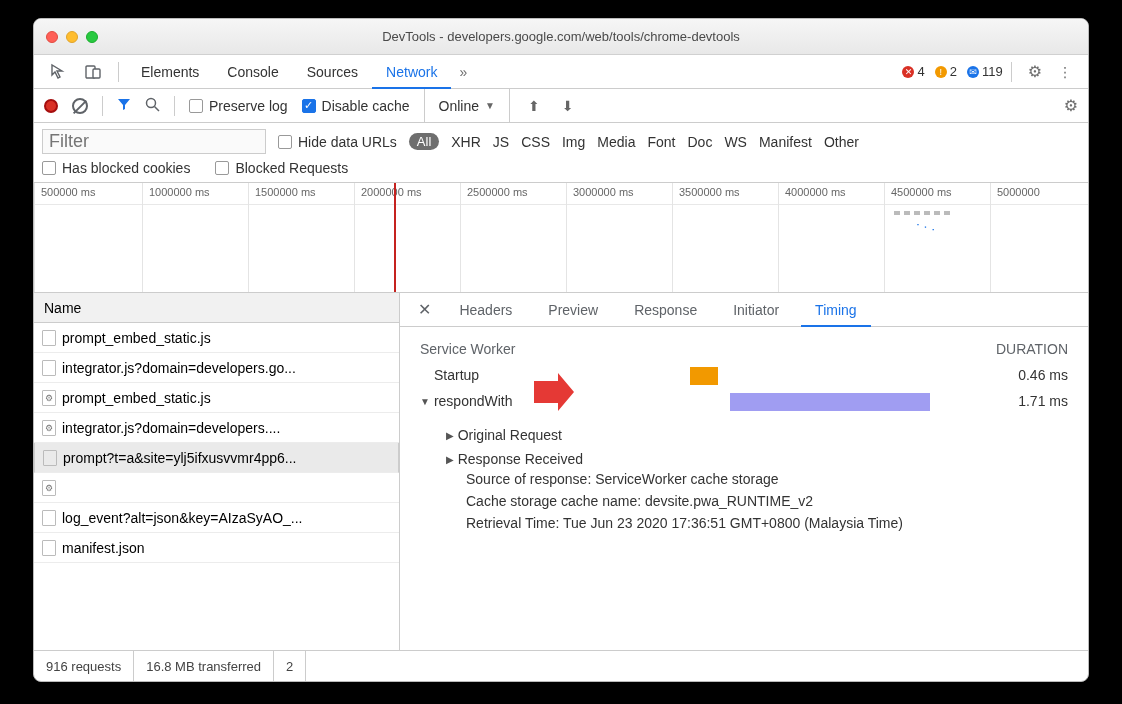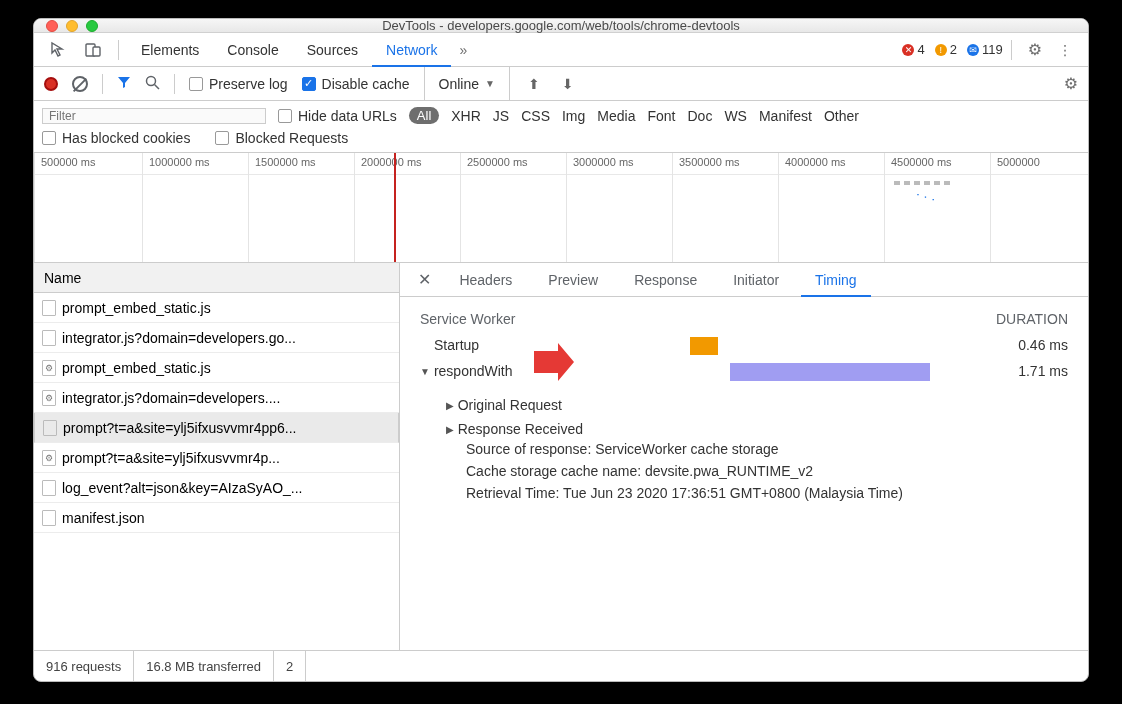--- a/index.html
+++ b/index.html
@@ -1,20 +1,20 @@
 <!DOCTYPE html>
 <html><head>
 <meta charset="utf-8">
 <style>
   * { box-sizing: border-box; margin: 0; padding: 0; font-family: -apple-system, BlinkMacSystemFont, "Segoe UI", Helvetica, Arial, sans-serif; }
   body { background: #000; width: 1122px; height: 704px; position: relative; }
   .window { position: absolute; top: 18px; left: 33px; width: 1056px; height: 664px; background: #fff; border-radius: 8px; box-shadow: 0 10px 40px rgba(0,0,0,.5); display: flex; flex-direction: column; overflow: hidden; border: 1px solid #bbb; }
 
   
-  .titlebar { height: 14px; background: linear-gradient(#f6f6f6,#e8e8e8); border-bottom: 1px solid #d0d0d0; display: flex; align-items: center; position: relative; }
+  .titlebar { height: 36px; background: linear-gradient(#f6f6f6,#e8e8e8); border-bottom: 1px solid #d0d0d0; display: flex; align-items: center; position: relative; }
   .traffic { display: flex; gap: 8px; padding-left: 12px; }
   .tl { width: 12px; height: 12px; border-radius: 50%; }
   .tl.red { background:#ff5f57; border:1px solid #e24b41;}
   .tl.yel { background:#ffbd2e; border:1px solid #e1a42b;}
   .tl.grn { background:#28c940; border:1px solid #1bad2d;}
   .title { position:absolute; left:0; right:0; text-align:center; font-size:13px; color:#4a4a4a; pointer-events:none;}
 
   
   .maintabs { height: 34px; border-bottom:1px solid #ccc; display:flex; align-items:center; padding:0 8px; gap:0; font-size:14px; color:#333;}
   .maintabs .iconbox { padding:0 8px; color:#6e6e6e; cursor:pointer; display:flex; align-items:center;}
@@ -40,21 +40,21 @@
   .chkbox.on { background:#1a73e8; border-color:#1a73e8;}
   .sel { display:flex; align-items:center; gap:6px; border-left:1px solid #ccc; border-right:1px solid #ccc; padding:0 14px; height:34px; cursor:pointer;}
   .sel .arrow { color:#666; font-size:10px;}
   .updown { color:#666; font-size:14px; cursor:pointer; padding:0 4px;}
   .nettool .spacer{flex:1;}
   .gear { color:#6e6e6e; font-size:16px; cursor:pointer;}
 
   
   .filterbar { border-bottom:1px solid #ccc; padding:6px 8px; font-size:14px; color:#333;}
   .filterrow1 { display:flex; align-items:center; gap:12px; flex-wrap:wrap;}
-  .filterinput { width:224px; height:16px; border:1px solid #ccc; background:#fafafa; padding:0 6px; font-size:12px; color:#888;}
+  .filterinput { width:224px; height:25px; border:1px solid #ccc; background:#fafafa; padding:0 6px; font-size:18px; color:#888;}
   .pill { background:#6e6e6e; color:#fff; border-radius:9px; padding:1px 8px; font-size:13px; cursor:pointer;}
   .ftype { cursor:pointer;}
   .filterrow2 { display:flex; align-items:center; gap:25px; margin-top:6px;}
 
   
   .timeline { height:110px; border-bottom:1px solid #ccc; position:relative; overflow:hidden;}
   .ticks { display:flex; height:22px; font-size:11px; color:#666; border-bottom:1px solid #e8e8e8;}
   .ticks div { flex:0 0 auto; border-left:1px solid #e4e4e4; padding:3px 0 0 6px; height:110px;}
   .tlmark { position:absolute; top:0; bottom:0; width:2px; background:#c5221f; left:360px;}
   .tldots { position:absolute; top:40px; left:882px; font-size:9px; color:#1a73e8; letter-spacing:1px;}
@@ -259,21 +259,20 @@
             <span class="txtlabel">integrator.js?domain=developers....</span>
           </div>
           <div class="req sel">
             <div class="fic"></div>
             <span class="txtlabel">prompt?t=a&amp;site=ylj5ifxusvvmr4pp6...</span>
           </div>
           <div class="req">
             <div class="fic">
               <span class="gear">⚙</span>
             </div>
-            <span class="txtlabel">prompt?t=a&amp;site=ylj5ifxusvvmr4p...</span>
           </div>
           <div class="req">
             <div class="fic"></div>
             <span class="txtlabel">log_event?alt=json&amp;key=AIzaSyAO_...</span>
           </div>
           <div class="req">
             <div class="fic"></div>
             <span class="txtlabel">manifest.json</span>
           </div>
         </div>

